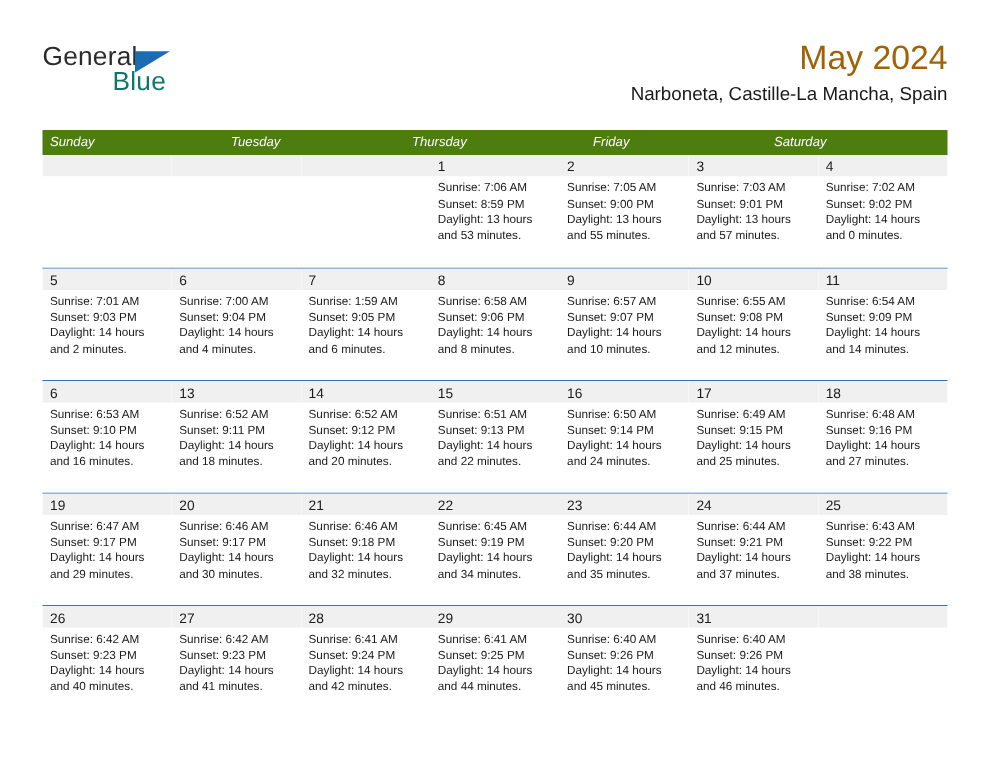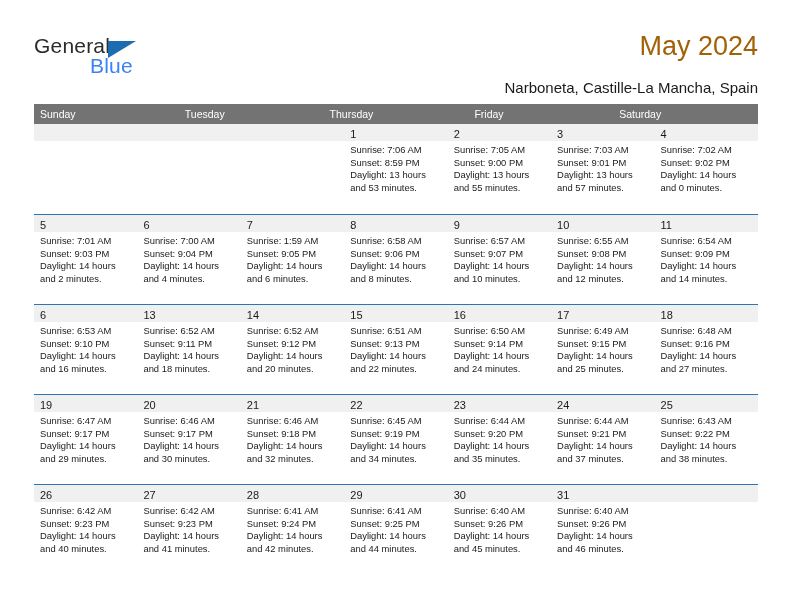--- a/index.html
+++ b/index.html
@@ -44,21 +44,21 @@
     letter-spacing: 0.2px;
     color: #2b2b2b;
     font-family: "Liberation Sans", sans-serif;
   }
   .logo-blue {
     position: absolute;
     left: 56px;
     top: 20px;
     font-size: 21px;
     letter-spacing: 0.2px;
-    color: #3b82f6;
+    color: #0f766e;
     font-family: "Liberation Sans", sans-serif;
   }
   .logo-triangle {
     position: absolute;
     left: 74px;
     top: 7px;
     width: 0;
     height: 0;
     border-left: 28px solid #1b6cb0;
     border-bottom: 17px solid transparent;
@@ -73,35 +73,36 @@
   .cal-title {
     font-size: 27px;
     color: #a16207;
     line-height: 32px;
     white-space: nowrap;
   }
   .cal-subtitle {
     font-size: 15px;
     color: #1a1a1a;
     line-height: 20px;
-    margin-top: 16px;
+    margin-top: 4px;
     white-space: nowrap;
   }
 
   
   .calendar {
     position: absolute;
     left: 34px;
     top: 104px;
     width: 724px;
   }
   .dow-row {
     display: flex;
-    background: #737373;
+    background: #4d7c0f;
     height: 20px;
+    font-style: italic;
   }
   .dow {
     flex: 1 1 0;
     color: #ffffff;
     font-size: 10.5px;
     line-height: 20px;
     padding-left: 6px;
     box-sizing: border-box;
     white-space: nowrap;
   }

